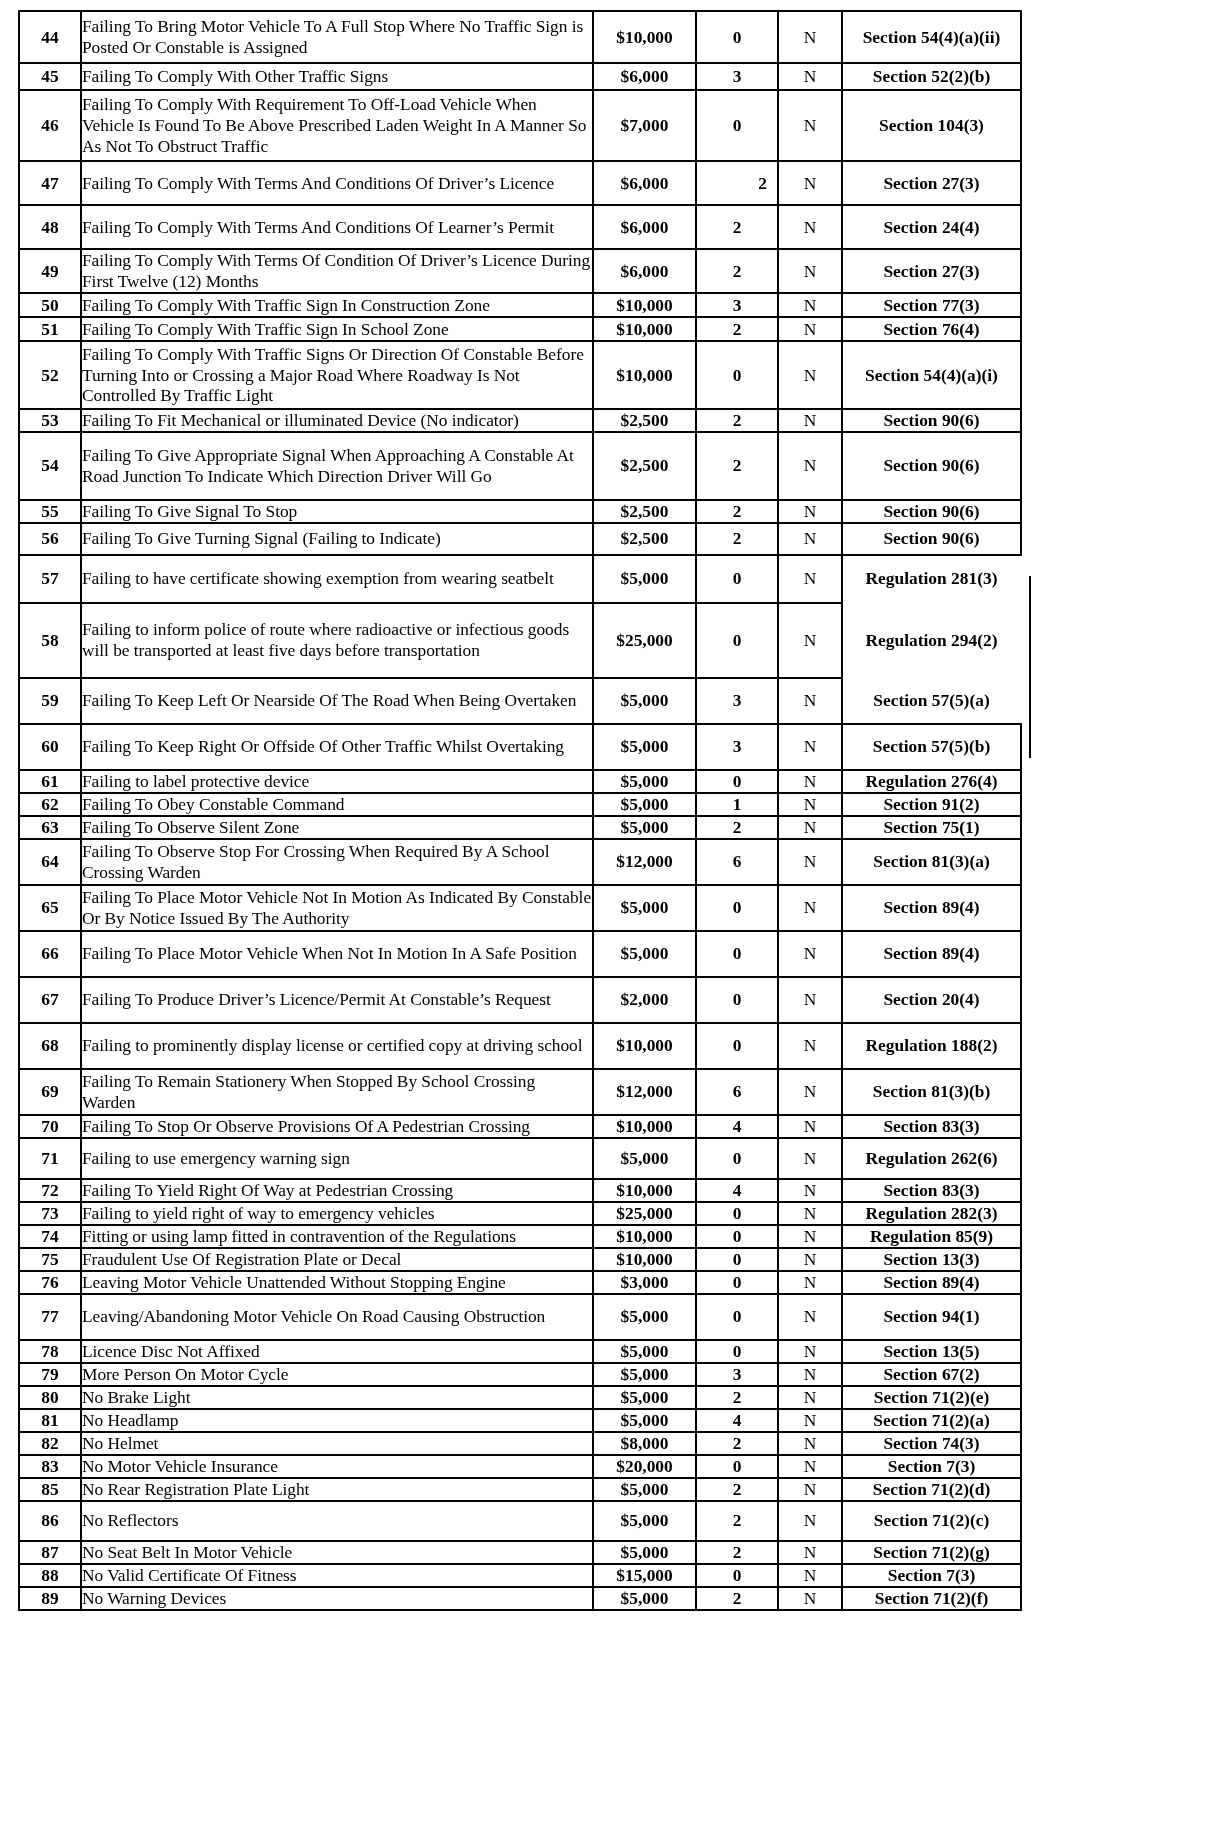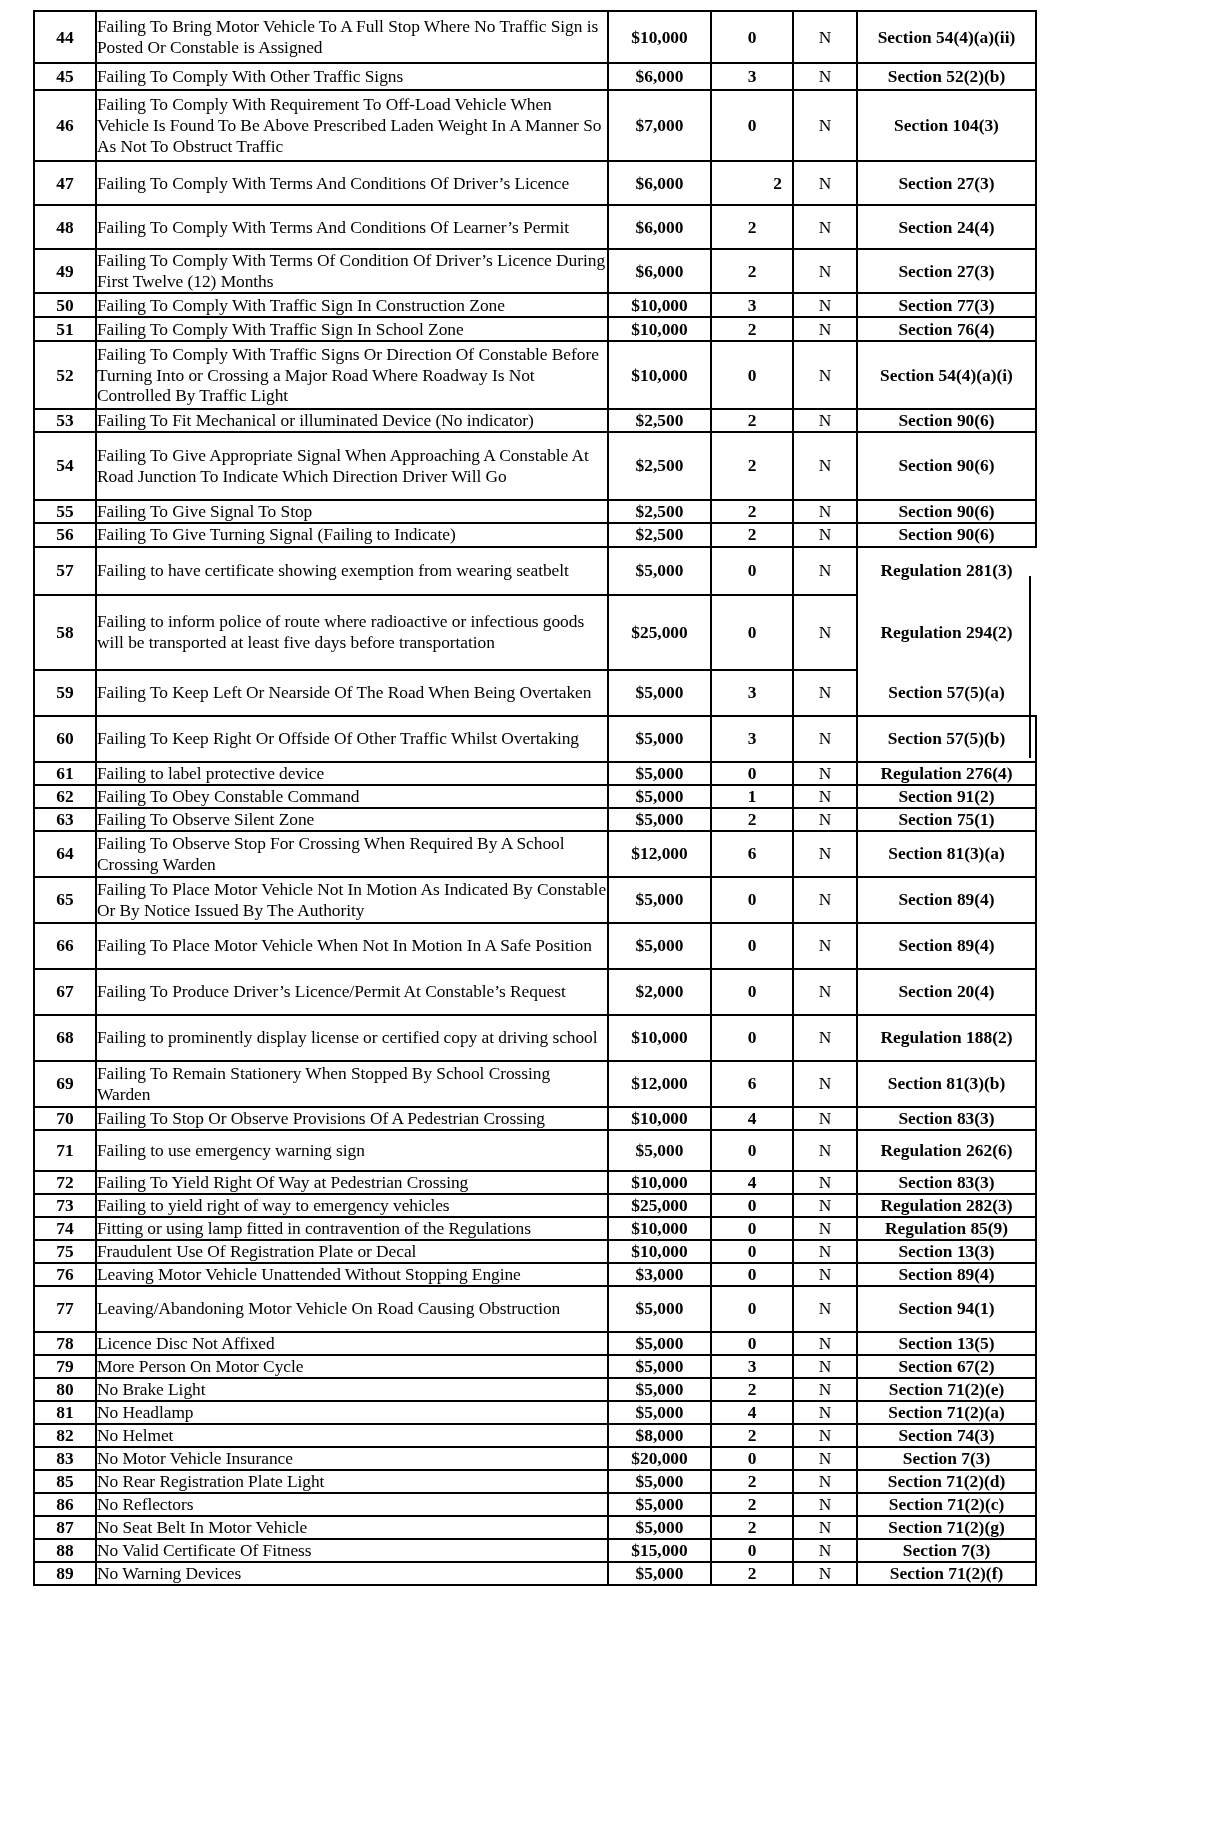--- a/index.html
+++ b/index.html
@@ -15,21 +15,21 @@
     overflow: hidden;
   }
   #page {
     position: relative;
     width: 1217px;
     height: 1833px;
     box-sizing: border-box;
   }
   table.offences {
     position: absolute;
-    left: 33px;
+    left: 18px;
     top: 10px;
     width: 1002px;
     border-collapse: collapse;
     table-layout: fixed;
     background: #ffffff;
   }
   table.offences col.c-no      { width: 62px; }
   table.offences col.c-desc    { width: 512px; }
   table.offences col.c-fine    { width: 103px; }
   table.offences col.c-points  { width: 82px; }
@@ -194,21 +194,21 @@
           <td class="law">Section 90(6)</td>
         </tr>
         <tr style="height: 22px;">
           <td class="no">55</td>
           <td class="desc">Failing To Give Signal To Stop</td>
           <td class="fine">$2,500</td>
           <td class="points">2</td>
           <td class="custody">N</td>
           <td class="law">Section 90(6)</td>
         </tr>
-        <tr style="height: 24px;">
+        <tr style="height: 32px;">
           <td class="no">56</td>
           <td class="desc">Failing To Give Turning Signal (Failing to Indicate)</td>
           <td class="fine">$2,500</td>
           <td class="points">2</td>
           <td class="custody">N</td>
           <td class="law">Section 90(6)</td>
         </tr>
         <tr style="height: 48px;">
           <td class="no">57</td>
           <td class="desc">Failing to have certificate showing exemption from wearing seatbelt</td>
@@ -426,21 +426,21 @@
           <td class="law">Section 7(3)</td>
         </tr>
         <tr style="height: 23px;">
           <td class="no">85</td>
           <td class="desc">No Rear Registration Plate Light</td>
           <td class="fine">$5,000</td>
           <td class="points">2</td>
           <td class="custody">N</td>
           <td class="law">Section 71(2)(d)</td>
         </tr>
-        <tr style="height: 23px; margin-left: 41px;">
+        <tr style="height: 40px; margin-left: 41px;">
           <td class="no">86</td>
           <td class="desc">No Reflectors</td>
           <td class="fine">$5,000</td>
           <td class="points">2</td>
           <td class="custody">N</td>
           <td class="law">Section 71(2)(c)</td>
         </tr>
         <tr style="height: 23px;">
           <td class="no">87</td>
           <td class="desc">No Seat Belt In Motor Vehicle</td>

